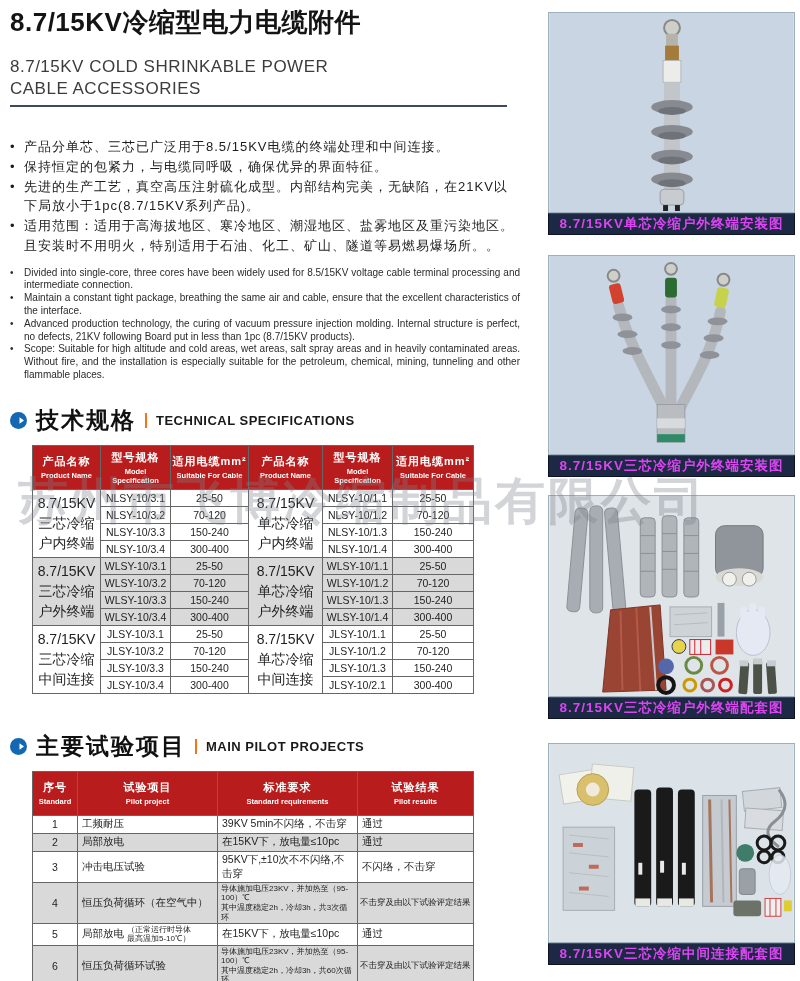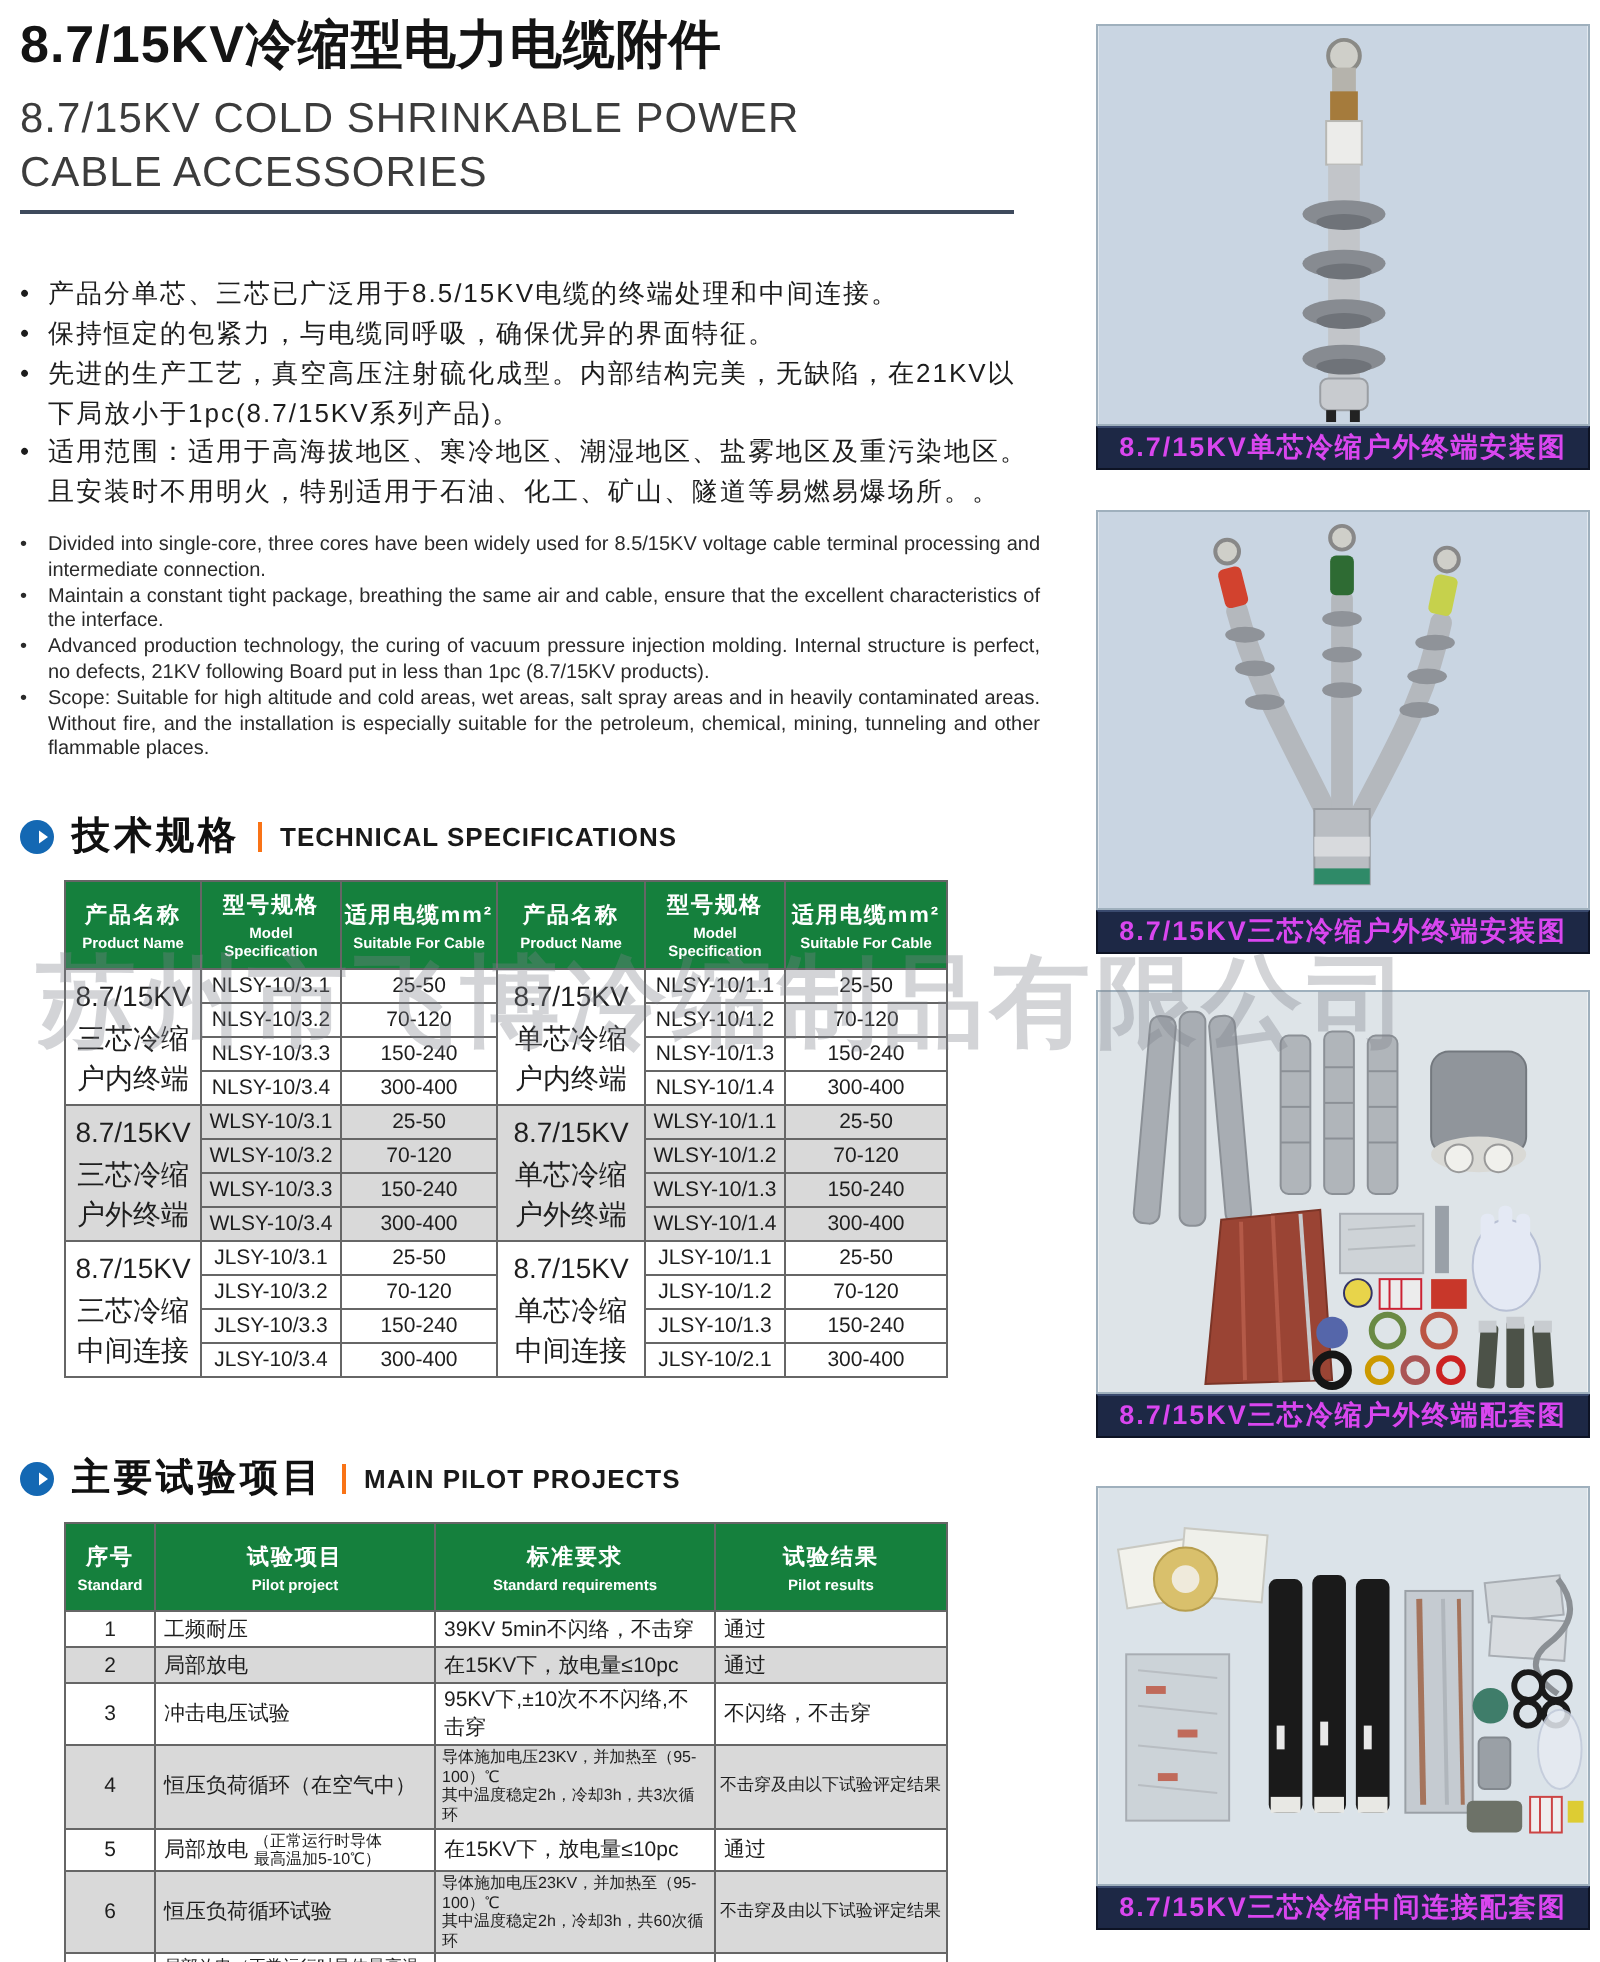--- a/index.html
+++ b/index.html
@@ -2,40 +2,40 @@
 <html><head>
 <meta charset="utf-8">
 <style>
   * { margin:0; padding:0; box-sizing:border-box; }
   html,body { width:800px; height:981px; background:#ffffff; font-family:"Liberation Sans", sans-serif; color:#222; overflow:hidden; }
   .page { position:relative; width:800px; height:981px; background:#fff; }
 
   
   .left-col { position:absolute; left:10px; top:8px; width:532px; }
   .title { font-size:26px; font-weight:bold; color:#141414; letter-spacing:0.5px; line-height:1.15; }
-  .subtitle { font-size:21px; color:#3c3c3c; line-height:1.3; margin-top:8px; letter-spacing:0.5px; }
+  .subtitle { font-size:17px; color:#3c3c3c; line-height:1.3; margin-top:18px; letter-spacing:0.5px; }
   .rule { border:none; border-top:2px solid #3e4a5c; width:497px; margin-top:5px; }
 
   ul.bullets { list-style:none; }
   .bullets-zh { margin-top:30px; width:510px; }
   .bullets-zh li { font-size:13px; line-height:1.52; color:#1d1d1d; padding-left:14px; position:relative; letter-spacing:1px; }
   .bullets-zh li::before { content:"•"; position:absolute; left:0; top:0; color:#1d1d1d; }
   .bullets-en { margin-top:11px; width:510px; }
   .bullets-en li { font-size:10px; line-height:1.28; color:#2a2a2a; padding-left:14px; position:relative; text-align:justify; }
   .bullets-en li::before { content:"•"; position:absolute; left:0; top:0; }
 
   .sec-head { display:flex; align-items:center; margin-top:23px; }
   .sec-head.second { margin-top:37px; }
   .sec-icon { width:17px; height:17px; flex:0 0 17px; margin-right:9px; }
-  .sec-zh { font-size:19px; font-weight:bold; color:#101010; letter-spacing:2px; }
+  .sec-zh { font-size:23px; font-weight:bold; color:#101010; letter-spacing:2px; }
   .sec-en { font-size:13px; font-weight:bold; color:#1a1a1a; border-left:2px solid #f97316; padding-left:9px; margin-left:9px; letter-spacing:0.5px; }
 
   table { border-collapse:collapse; margin-left:22px; margin-top:9px; table-layout:fixed; }
   th, td { border:1px solid #666; overflow:hidden; }
-  thead th { background:#15803d; color:#fff; height:44px; vertical-align:middle; padding:2px 1px; }
+  thead th { background:#b91c1c; color:#fff; height:44px; vertical-align:middle; padding:2px 1px; }
   .th-zh { display:block; font-size:11px; font-weight:bold; letter-spacing:1px; }
   .th-en { display:block; font-size:7.5px; font-weight:bold; margin-top:2px; letter-spacing:0; }
 
   
   .spec-table { width:441px; }
   .spec-table col.c1{width:68px} .spec-table col.c2{width:70px} .spec-table col.c3{width:78px}
   .spec-table col.c4{width:74px} .spec-table col.c5{width:70px} .spec-table col.c6{width:81px}
   .spec-table td { height:17px; font-size:10.5px; text-align:center; vertical-align:middle; color:#1e1e1e; }
   .spec-table td.prod { white-space:pre-line; font-size:14px; line-height:1.45; }
   .spec-table tr.shade td { background:#d9d9d9; }

